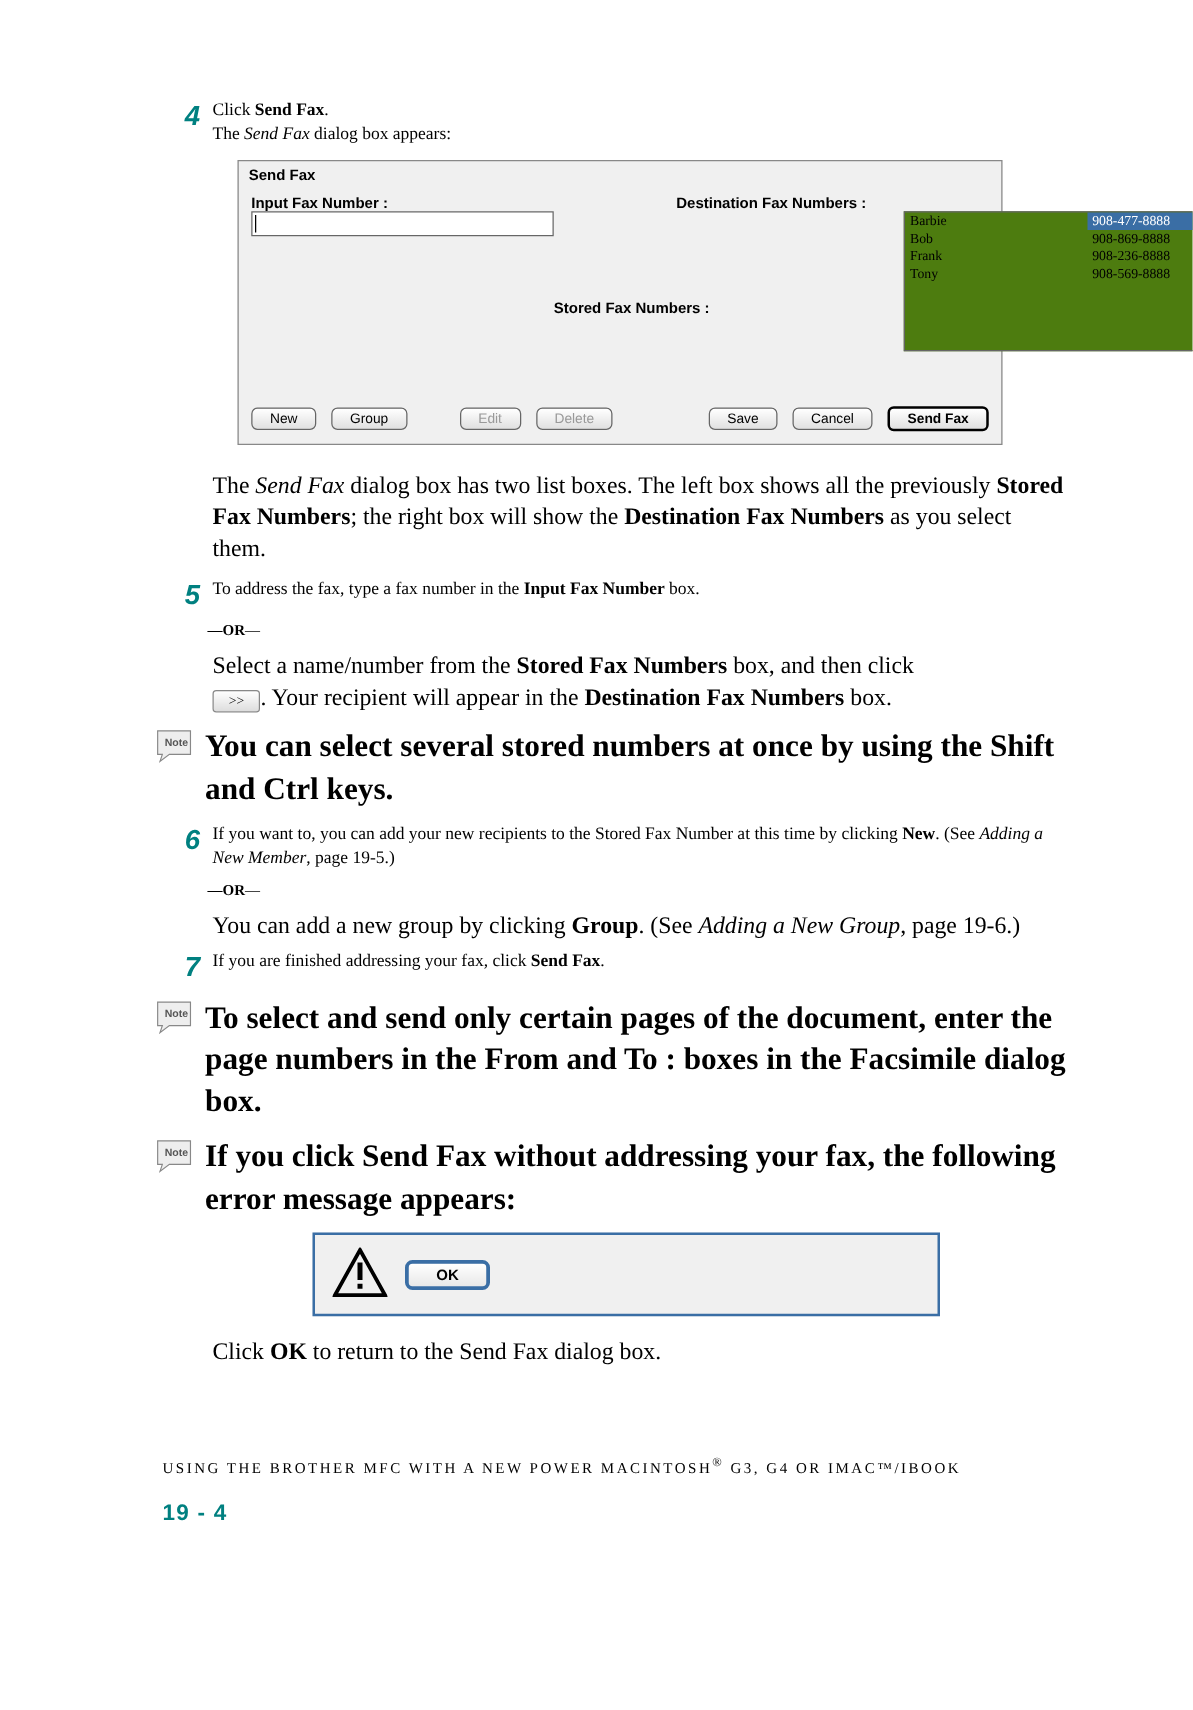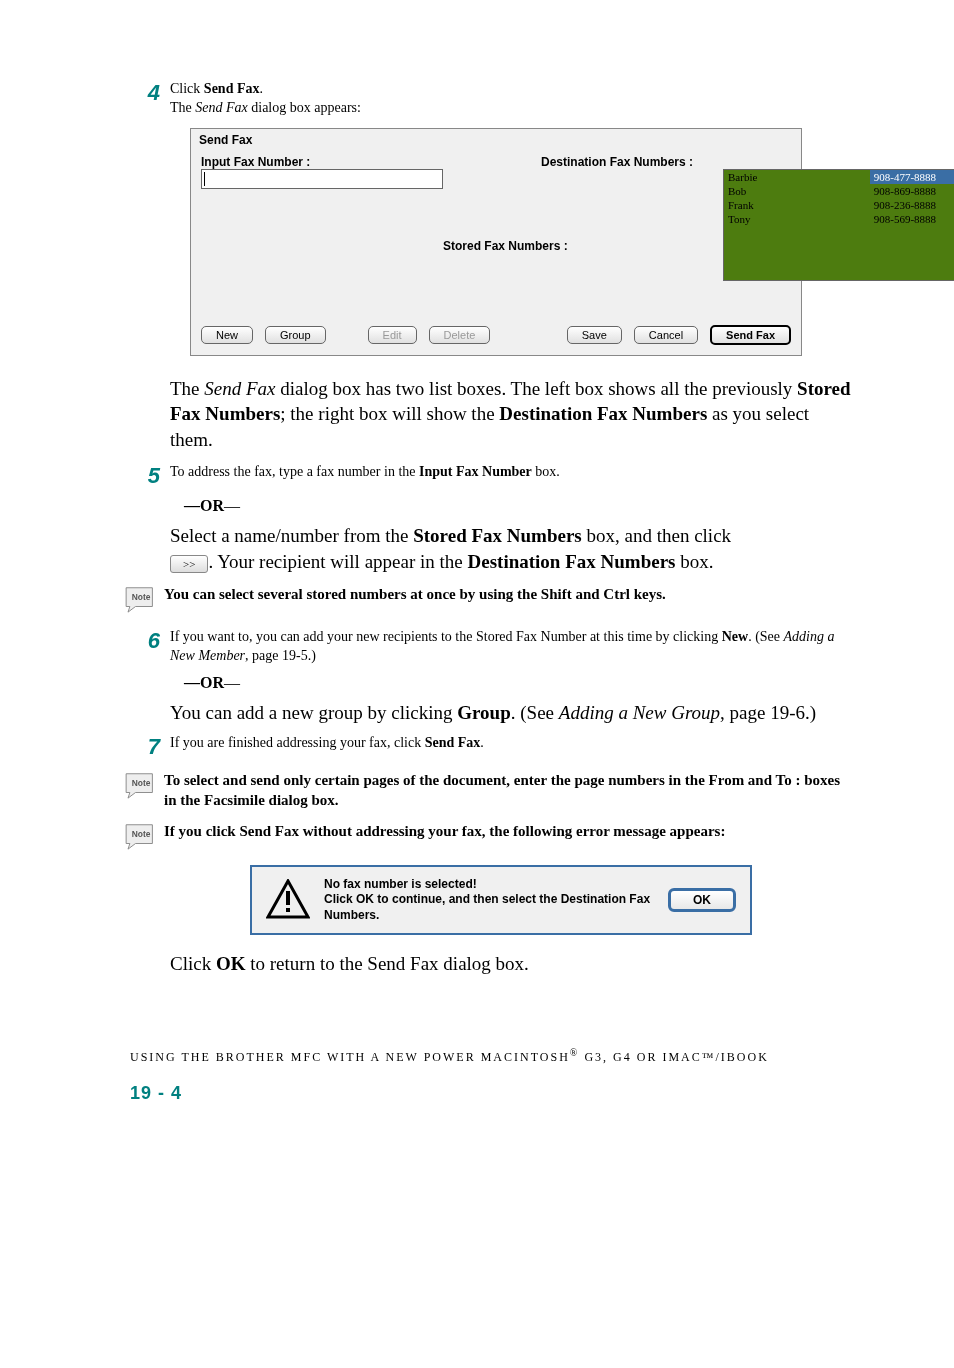--- a/index.html
+++ b/index.html
@@ -35,21 +35,21 @@
     font-size: 14px;
     line-height: 1.35;
   }
   .indent-body {
     margin-left: 40px;
     font-size: 19px;
     line-height: 1.35;
   }
   .italic { font-style: italic; }
   .bold { font-weight: bold; }
-  .or-line { margin-left: 54px; font-size: 16px; margin-top:8px; margin-bottom:8px; }
+  .or-line { margin-left: 36px; font-size: 12px; margin-top:8px; margin-bottom:8px; }
 
   
   .dialog-wrap {
     margin: 10px 0 20px 60px;
     border: 1px solid #888;
     width: 610px;
     background: #f0f0f0;
     font-family: "Lucida Grande", Arial, sans-serif;
     font-size: 12px;
   }
@@ -123,21 +123,21 @@
     display:inline-flex; align-items:center;
   }
 
   
   .note-row { display:flex; align-items:flex-start; margin:10px 0;font-weight:bold; }
   .note-icon {
     flex:0 0 34px; width:34px; margin-right:6px;
     margin-left:-6px;
   }
   .note-icon svg { width:38px; height:30px; }
-  .note-text { flex:1; font-size:15px; line-height:1.35; }
+  .note-text { flex:1; font-size:25px; line-height:1.35; }
 
   
   .err-dialog {
     margin: 8px 0 16px 120px;
     border:2px solid #3a6ea5;
     width:470px;
     background:#f0f0f0;
     padding:10px 14px;
     display:flex; align-items:center; gap:14px;
     font-family: "Lucida Grande", Arial, sans-serif;
@@ -302,24 +302,20 @@
   </div>
 
   <div class="err-dialog">
     <div class="warn-tri">
       <svg viewBox="0 0 44 40" width="44" height="40">
         <path d="M22 2 L42 38 L2 38 Z" fill="none" stroke="#000" stroke-width="3"></path>
         <rect x="20" y="12" width="4" height="14" fill="#000"></rect>
         <rect x="20" y="29" width="4" height="4" fill="#000"></rect>
       </svg>
     </div>
-    <div class="err-text">
-      <div>No fax number is selected!</div>
-      <div class="l2">Click OK to continue, and then select the Destination Fax Numbers.</div>
-    </div>
     <div class="ok-btn">OK</div>
   </div>
 
   <div class="indent-body">
     <span>Click </span><span class="bold">OK</span><span> to return to the Send Fax dialog box.</span>
   </div>
 
   <div class="footer">
     <span>
       <span>USING THE BROTHER MFC WITH A NEW POWER MACINTOSH</span><sup>®</sup><span> G3, G4 OR IMAC™/IBOOK</span>

